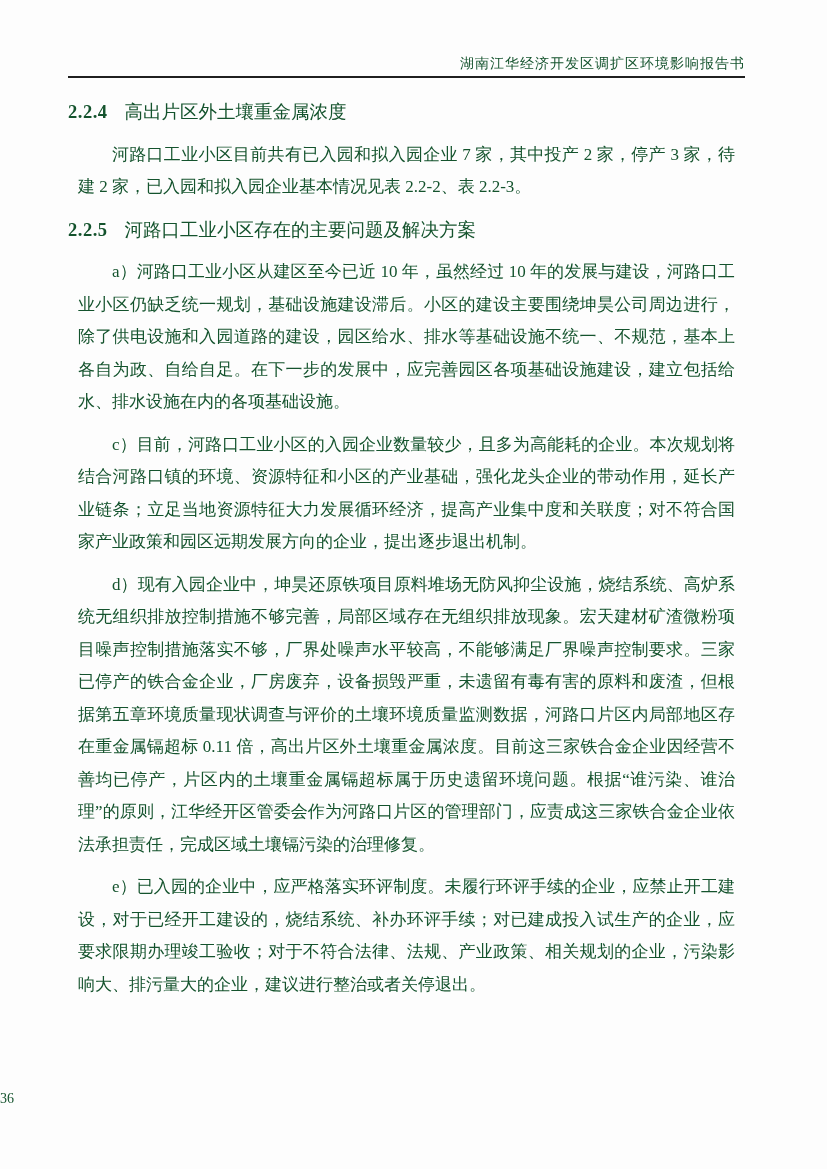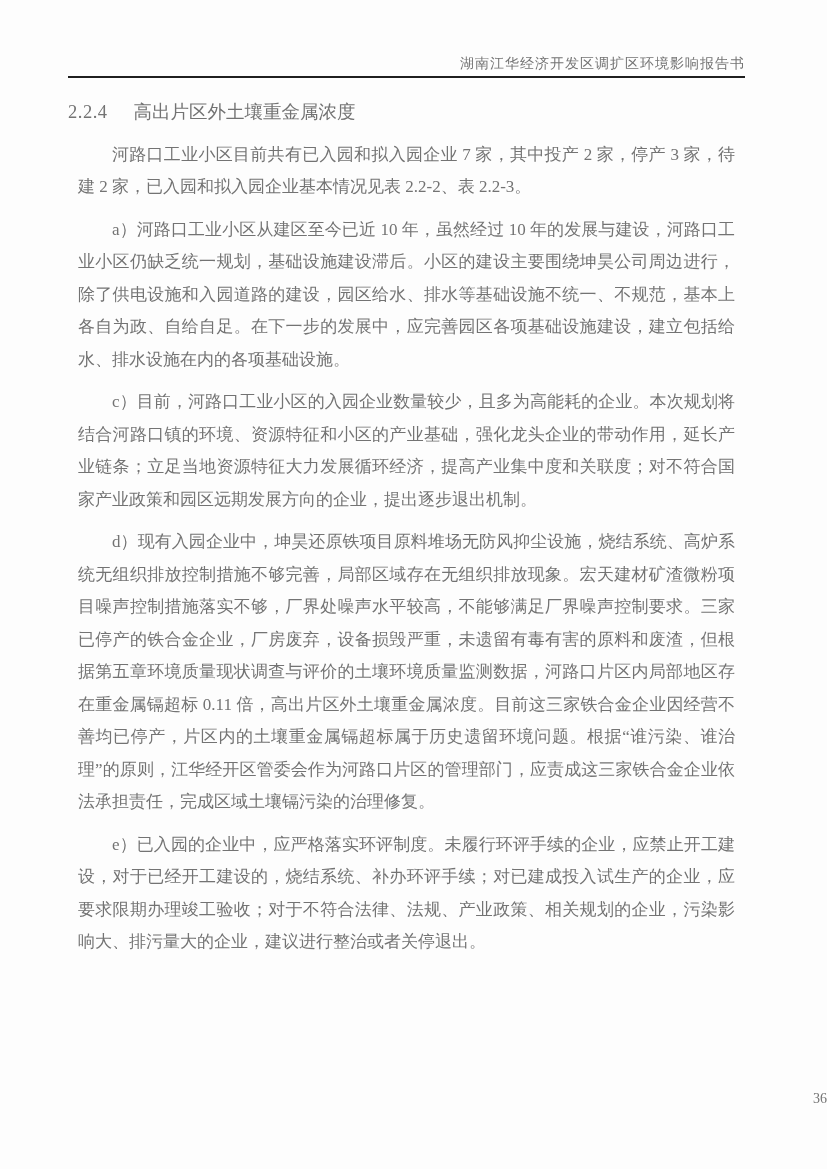--- a/index.html
+++ b/index.html
@@ -6,21 +6,21 @@
     margin: 0;
     padding: 0;
     background: #ffffff;
   }
   .page {
     position: relative;
     width: 827px;
     height: 1169px;
     background: #fdfdfd;
     font-family: "Liberation Serif", "DejaVu Serif", serif;
-    color: #737373;
+    color: #14532d;
     overflow: hidden;
   }
   .running-header {
     position: absolute;
     top: 54px;
     left: 68px;
     width: 677px;
     text-align: right;
     font-size: 14px;
     line-height: 20px;
@@ -39,52 +39,56 @@
   }
   .section-heading {
     font-size: 18.5px;
     font-weight: normal;
     margin: 0;
     line-height: 32.5px;
     text-align: left;
   }
   .section-heading .sec-num {
     letter-spacing: 0.5px;
-    margin-right: 26px;
+    margin-right: 17px;
+    font-weight: bold;
   }
   .content p {
     margin: 10px;
     text-indent: 34px;
     word-break: break-all;
   }
   .page-footer {
     position: absolute;
     top: 1089px;
     left: 0;
     width: 827px;
-    text-align: right;
+    text-align: left;
     font-size: 14px;
     line-height: 20px;
   }
 </style>
 </head>
 <body>
 
 <div class="page">
 
   <div class="running-header">湖南江华经济开发区调扩区环境影响报告书</div>
 
   <div class="content">
 
     <h2 class="section-heading">
       <span class="sec-num">2.2.4</span><span>高出片区外土壤重金属浓度</span>
     </h2>
 
     <p>河路口工业小区目前共有已入园和拟入园企业 7 家，其中投产 2 家，停产 3 家，待建 2 家，已入园和拟入园企业基本情况见表 2.2-2、表 2.2-3。</p>
 
+    <h2 class="section-heading">
+      <span class="sec-num">2.2.5</span><span>河路口工业小区存在的主要问题及解决方案</span>
+    </h2>
 
     <p>a）河路口工业小区从建区至今已近 10 年，虽然经过 10 年的发展与建设，河路口工业小区仍缺乏统一规划，基础设施建设滞后。小区的建设主要围绕坤昊公司周边进行，除了供电设施和入园道路的建设，园区给水、排水等基础设施不统一、不规范，基本上各自为政、自给自足。在下一步的发展中，应完善园区各项基础设施建设，建立包括给水、排水设施在内的各项基础设施。</p>
 
 
     <p>c）目前，河路口工业小区的入园企业数量较少，且多为高能耗的企业。本次规划将结合河路口镇的环境、资源特征和小区的产业基础，强化龙头企业的带动作用，延长产业链条；立足当地资源特征大力发展循环经济，提高产业集中度和关联度；对不符合国家产业政策和园区远期发展方向的企业，提出逐步退出机制。</p>
 
     <p>d）现有入园企业中，坤昊还原铁项目原料堆场无防风抑尘设施，烧结系统、高炉系统无组织排放控制措施不够完善，局部区域存在无组织排放现象。宏天建材矿渣微粉项目噪声控制措施落实不够，厂界处噪声水平较高，不能够满足厂界噪声控制要求。三家已停产的铁合金企业，厂房废弃，设备损毁严重，未遗留有毒有害的原料和废渣，但根据第五章环境质量现状调查与评价的土壤环境质量监测数据，河路口片区内局部地区存在重金属镉超标 0.11 倍，高出片区外土壤重金属浓度。目前这三家铁合金企业因经营不善均已停产，片区内的土壤重金属镉超标属于历史遗留环境问题。根据“谁污染、谁治理”的原则，江华经开区管委会作为河路口片区的管理部门，应责成这三家铁合金企业依法承担责任，完成区域土壤镉污染的治理修复。</p>
 
     <p>e）已入园的企业中，应严格落实环评制度。未履行环评手续的企业，应禁止开工建设，对于已经开工建设的，烧结系统、补办环评手续；对已建成投入试生产的企业，应要求限期办理竣工验收；对于不符合法律、法规、产业政策、相关规划的企业，污染影响大、排污量大的企业，建议进行整治或者关停退出。</p>
 

